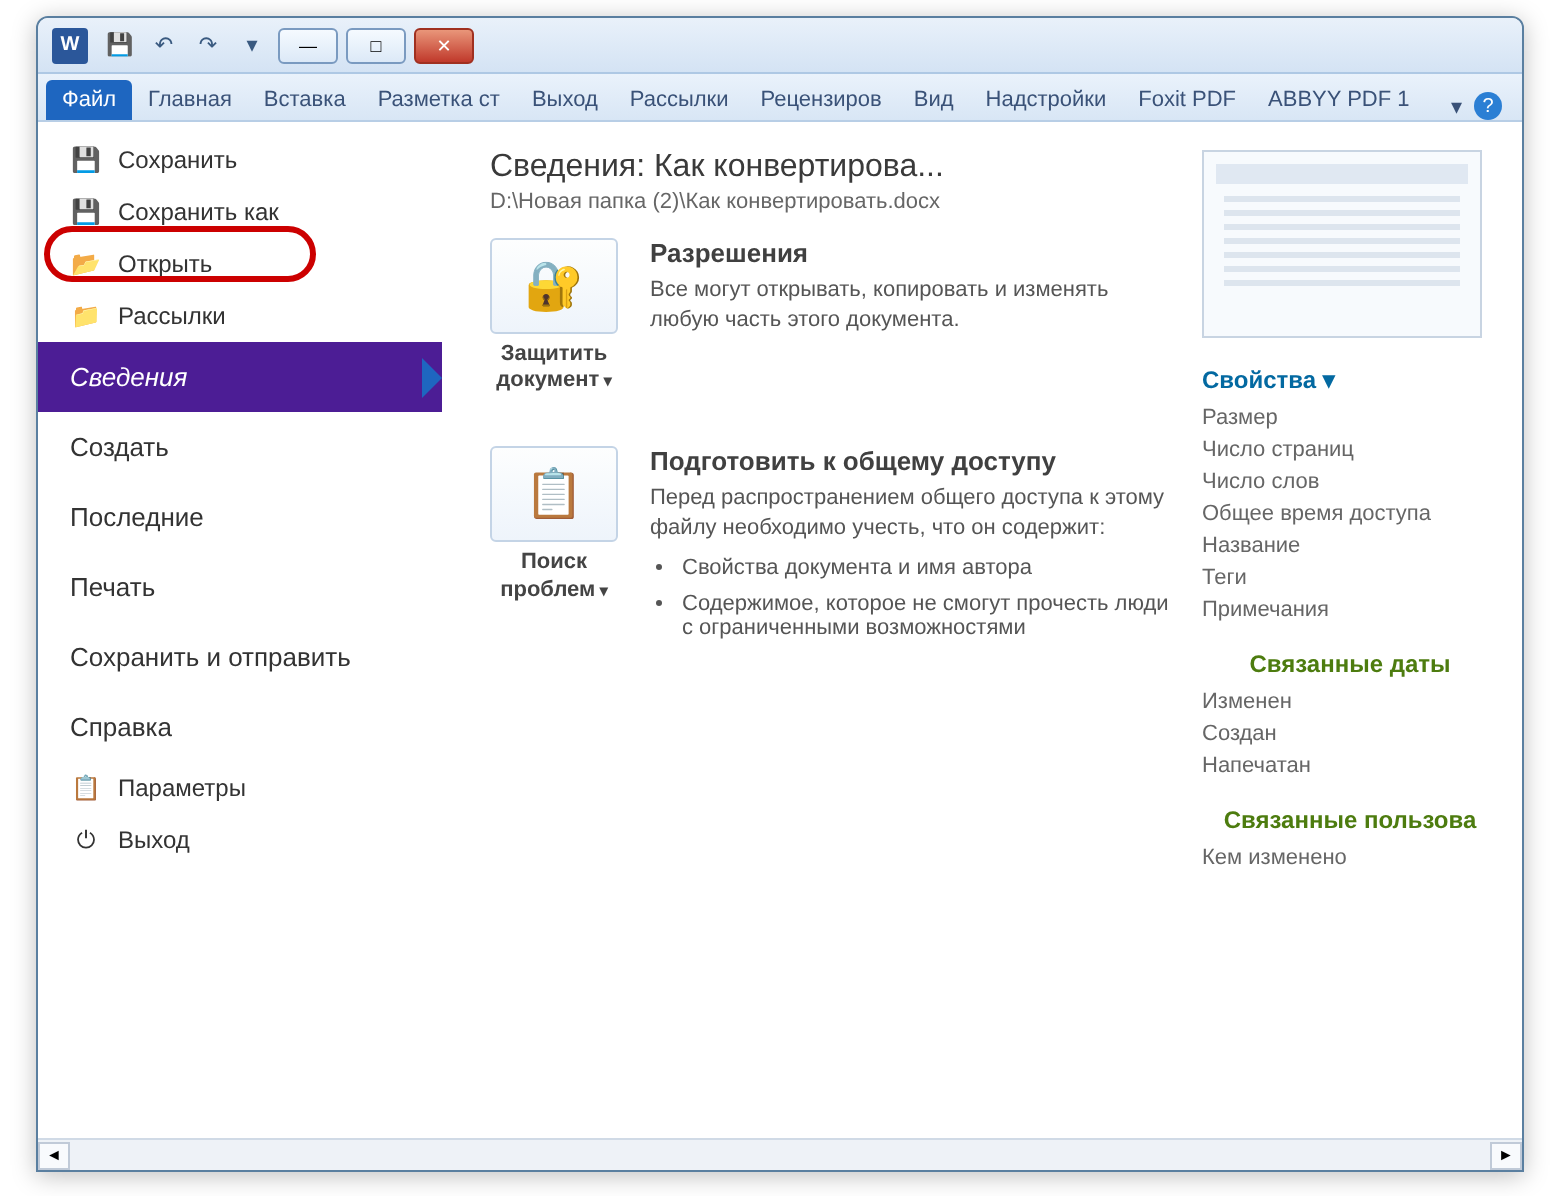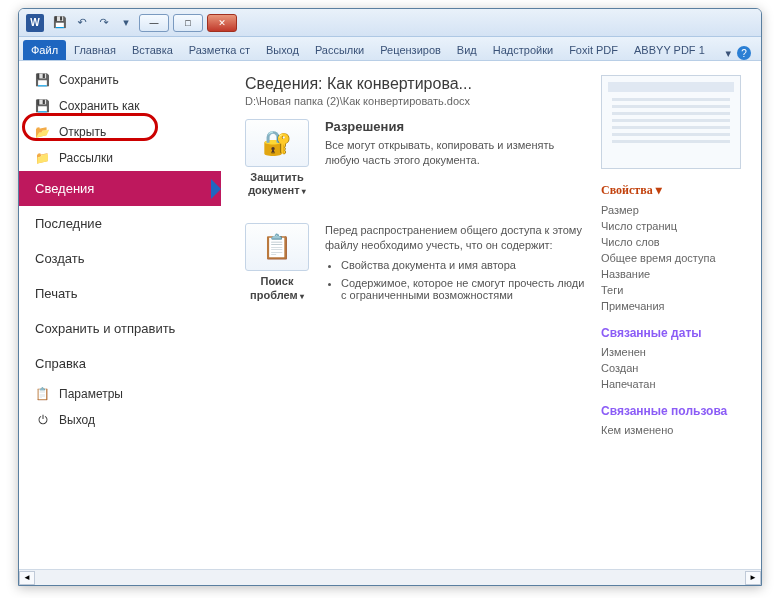--- a/index.html
+++ b/index.html
@@ -15,21 +15,21 @@
 .win-btn.close { background: linear-gradient(#e9967a,#c0392b); color: #fff; border-color: #a03020; }
 .ribbon-tabs { height: 24px; background: linear-gradient(#eaf2fb,#d8e6f5); display: flex; align-items: flex-end; padding: 0 4px; border-bottom: 1px solid #b8cee6; font-size: 11px; }
 .tab { padding: 4px 8px; color: #3a5278; cursor: pointer; }
 .tab.active { background: #1e66c0; color: #fff; border-radius: 3px 3px 0 0; }
 .ribbon-right { margin-left: auto; display: flex; align-items: center; gap: 6px; padding-right: 6px; color: #3a5278; font-size: 11px; }
 .help-icon { width: 14px; height: 14px; border-radius: 50%; background: #2b7fd4; color: #fff; display: flex; align-items: center; justify-content: center; font-size: 10px; }
 .backstage { flex: 1; display: flex; background: #fff; overflow: hidden; }
 .file-menu { width: 202px; background: #fff; padding: 6px 0; font-size: 12px; color: #333; }
 .fm-item { display: flex; align-items: center; gap: 8px; padding: 5px 12px 5px 16px; cursor: pointer; }
 .fm-item.big { padding: 10px 12px 10px 16px; font-size: 13px; }
-.fm-item.selected { background: #be185d; color: #fff; position: relative; }
+.fm-item.selected { background: #4c1d95; color: #fff; position: relative; font-style: italic; }
 .fm-item.selected::after { content:""; position:absolute; right:-10px; top:50%; margin-top:-10px; border:10px solid transparent; border-left-color:#1e66c0; }
 .fm-icon { width: 16px; height: 16px; display: flex; align-items: center; justify-content: center; font-size: 12px; }
 .highlight-ring { position: absolute; left: 22px; top: 113px; width: 136px; height: 28px; border: 3px solid #cc0000; border-radius: 14px; pointer-events: none; z-index: 5; }
 .info-pane { flex: 1; background: #fff; padding: 14px 12px 10px 24px; overflow: hidden; font-size: 11px; color: #444; display: flex; }
 .info-main { flex: 1; padding-right: 14px; }
 .info-title { font-size: 16px; color: #3a3a3a; margin-bottom: 2px; }
 .info-path { font-size: 11px; color: #666; margin-bottom: 12px; }
 .info-block { display: flex; gap: 16px; margin-bottom: 26px; }
 .big-btn { width: 80px; text-align: center; font-size: 11px; color: #444; }
 .big-btn-box { width: 64px; height: 48px; margin: 0 auto 4px; border: 1px solid #c4d4e6; border-radius: 3px; background: linear-gradient(#fdfefe,#eef4fb); display: flex; align-items: center; justify-content: center; font-size: 24px; }
@@ -37,23 +37,23 @@
 .big-btn-label .drop { font-size: 8px; }
 .block-text h3 { font-size: 13px; font-weight: bold; margin-bottom: 4px; color: #404040; }
 .block-text p { font-size: 11px; color: #555; line-height: 1.35; }
 .block-text ul { margin: 6px 0 16px 16px; font-size: 11px; color: #555; }
 .block-text li { margin-bottom: 6px; }
 .info-side { width: 148px; border-left: 0; font-size: 11px; color: #555; }
 .thumb { width: 140px; height: 94px; border: 1px solid #c8d4e2; background: #f7fafd; margin-bottom: 14px; position: relative; }
 .thumb::before { content:""; position:absolute; left:6px; top:6px; right:6px; height:10px; background:#e0e8f2; }
 .thumb-lines { position:absolute; left:10px; top:22px; right:10px; }
 .thumb-lines div { height:3px; background:#dde5ee; margin-bottom:4px; }
-.prop-head { font-size: 12px; font-weight: bold; color: #c2410c; margin-bottom: 6px; font-family: Liberation Serif, serif; }
+.prop-head { font-size: 12px; font-weight: bold; color: #0369a1; margin-bottom: 6px; }
 .prop-row { color: #666; margin-bottom: 4px; }
-.sect-head { font-size: 12px; font-weight: bold; color: #8b5cf6; margin: 14px 0 6px; }
+.sect-head { font-size: 12px; font-weight: bold; color: #4d7c0f; margin: 14px 0 6px; text-align: center; }
 .hscroll { height: 16px; background: #eef2f7; border-top: 1px solid #d0dae6; display: flex; align-items: center; }
 .hscroll .arrow { width: 16px; height: 14px; border: 1px solid #c0cad8; background: #f8fafd; margin: 0 0; display: flex; align-items:center; justify-content:center; font-size:8px; }
 .hscroll .track { flex: 1; }
 </style>
 </head>
 <body>
 
 <div class="window">
 
   <div class="titlebar">
@@ -104,24 +104,24 @@
           <span>Открыть</span>
         </div>
       <div class="fm-item">
           <span class="fm-icon">📁</span>
           <span>Рассылки</span>
         </div>
       <div class="fm-item big selected">
           <span>Сведения</span>
         </div>
       <div class="fm-item big">
+          <span>Создать</span>
+        </div>
+      <div class="fm-item big">
           <span>Последние</span>
-        </div>
-      <div class="fm-item big">
-          <span>Создать</span>
         </div>
       <div class="fm-item big">
           <span>Печать</span>
         </div>
       <div class="fm-item big">
           <span>Сохранить и отправить</span>
         </div>
       <div class="fm-item big">
           <span>Справка</span>
         </div>
@@ -154,20 +154,21 @@
         </div>
 
         <div class="info-block">
           <div class="big-btn">
             <div class="big-btn-box">
                 <span>📋</span>
               </div>
             <div class="big-btn-label"><span>Поиск проблем</span><span class="drop"> ▾</span></div>
           </div>
           <div class="block-text">
+            <h3>Подготовить к общему доступу</h3>
             <p>Перед распространением общего доступа к этому файлу необходимо учесть, что он содержит:</p>
             <ul>
               <li>Свойства документа и имя автора</li>
               <li>Содержимое, которое не смогут прочесть люди с ограниченными возможностями</li>
             </ul>
           </div>
         </div>
       </div>
 
       <div class="info-side">

